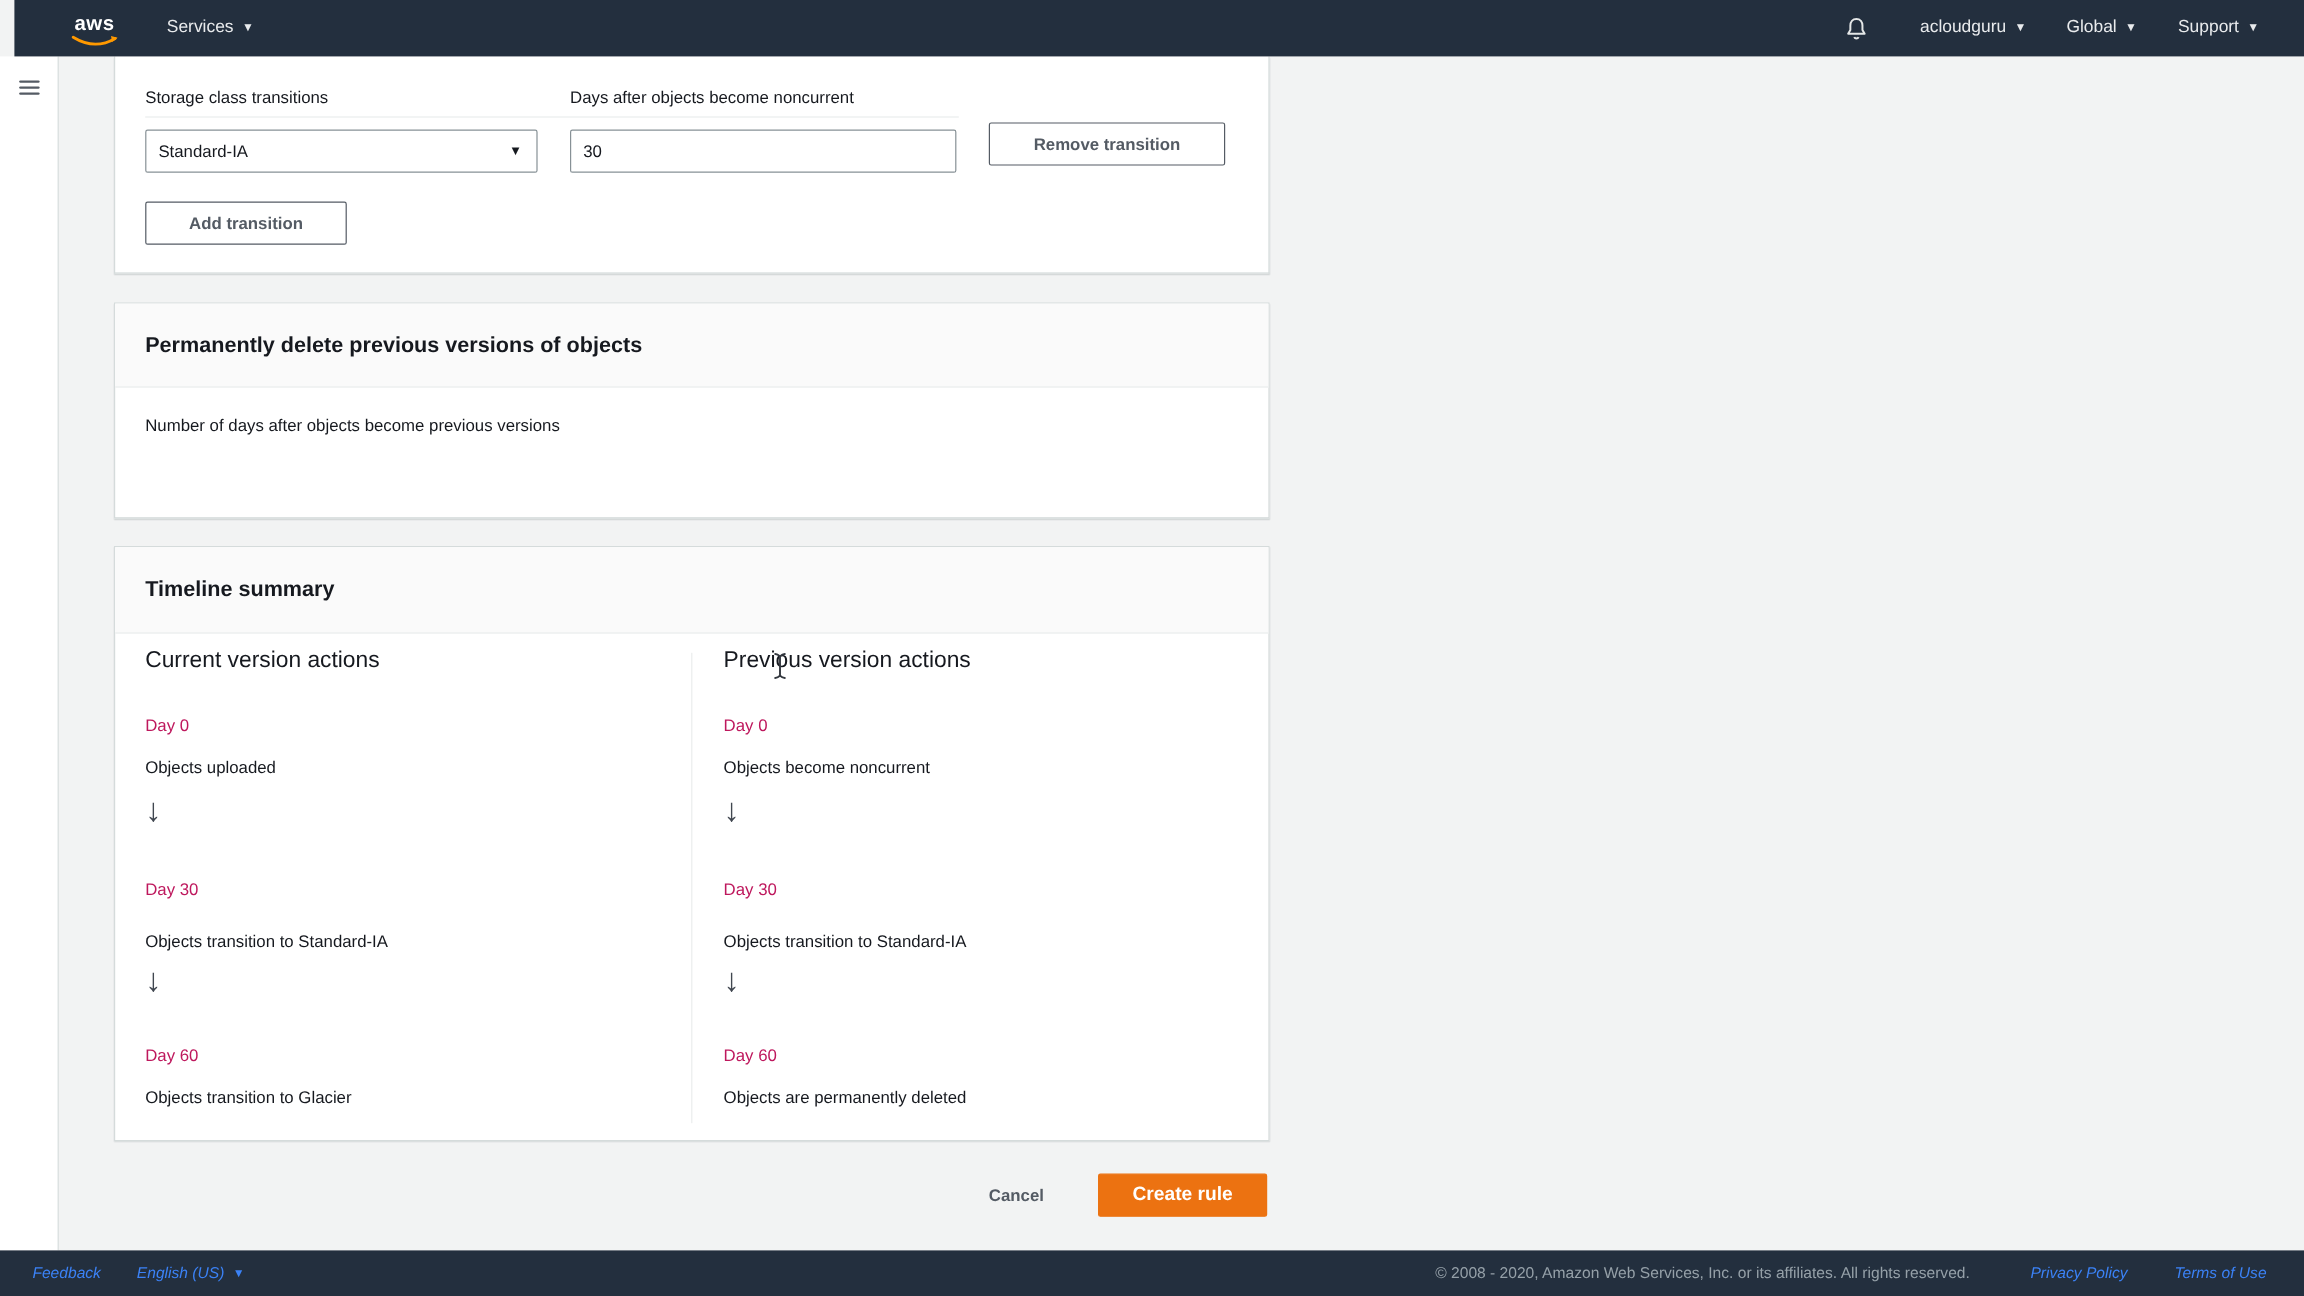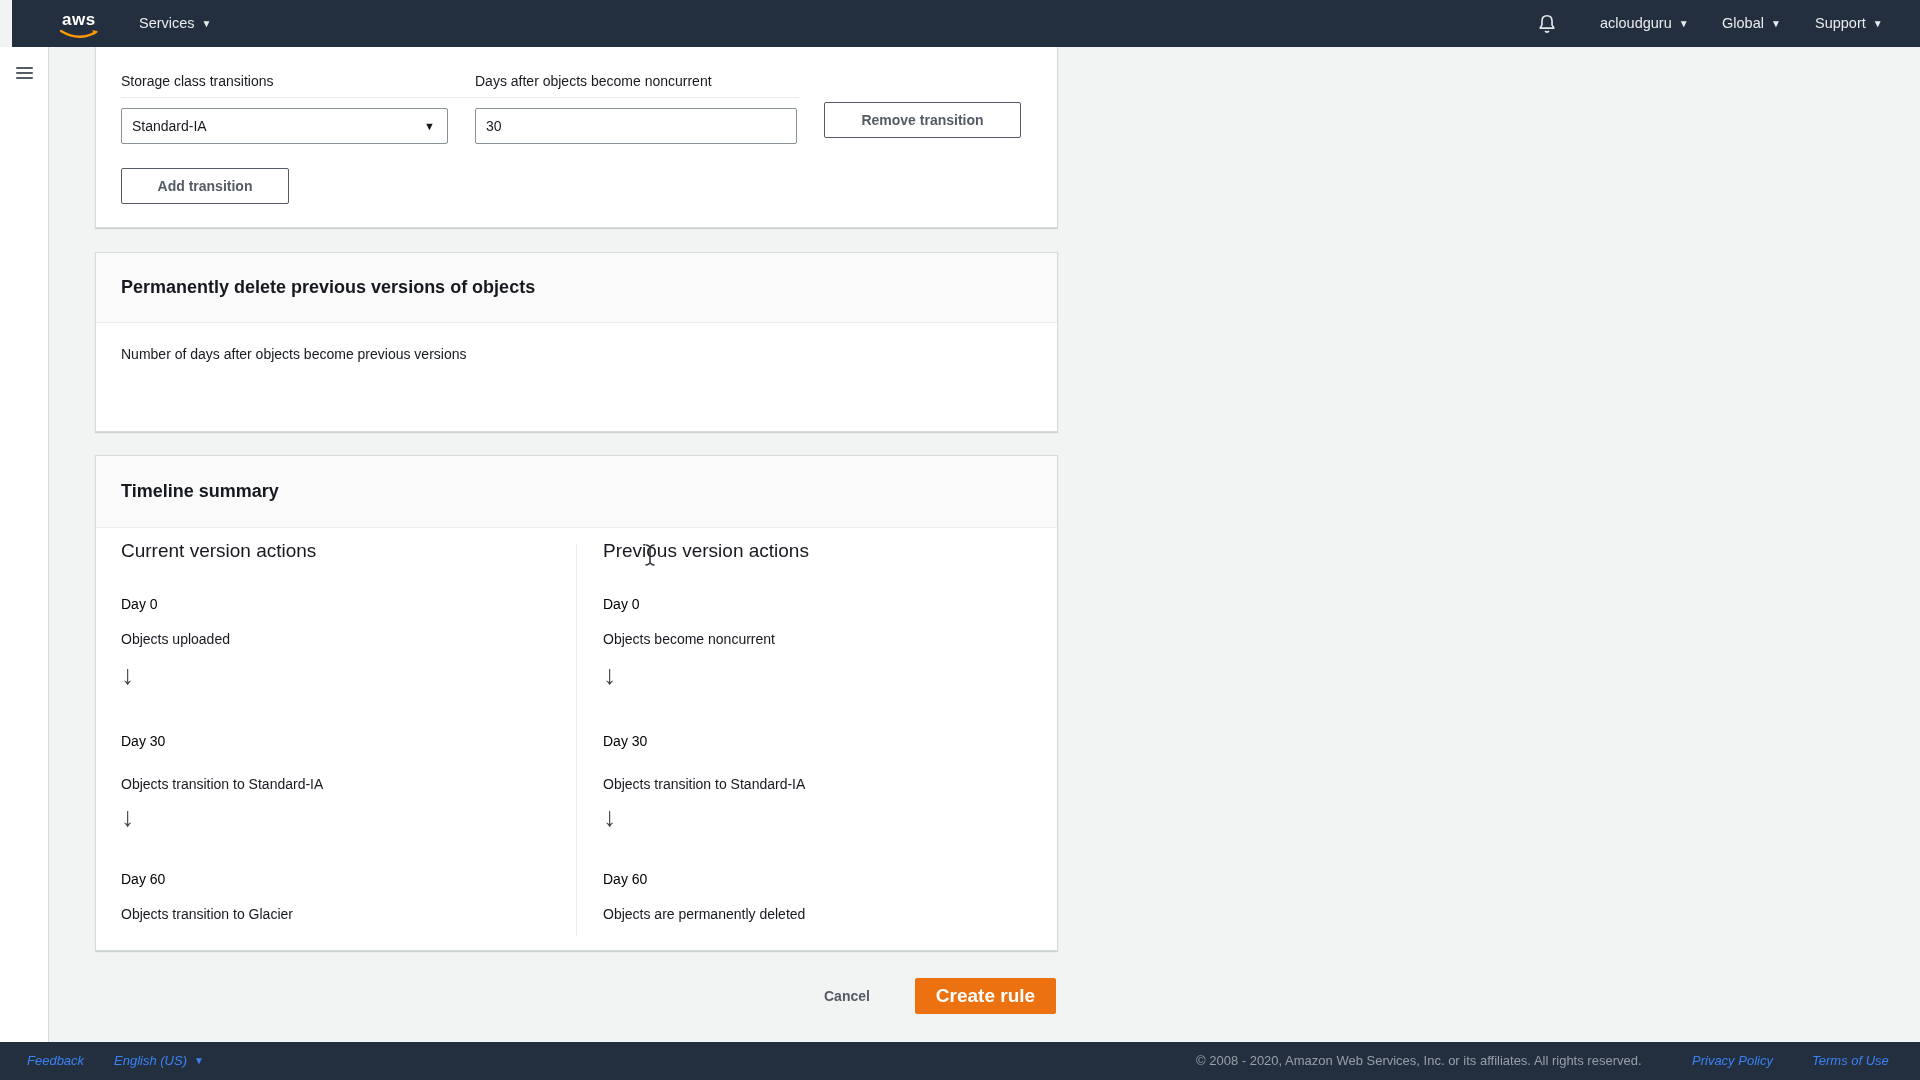--- a/index.html
+++ b/index.html
@@ -39,32 +39,32 @@
   #card-delete { top:252px; height:180px; }
   #card-delete .card-band { height:70px; }
   #card-delete .card-title { line-height:69px; }
   
   #card-timeline { top:455px; height:496px; }
   #card-timeline .card-band { height:72px; }
   #card-timeline .card-title { line-height:71px; }
   .vdivider { position:absolute; left:480px; top:88px; width:1px; height:392px; background:#eaeded; }
   .t-el { position:absolute; white-space:nowrap; }
   .t-header { font-size:19px; color:#16191f; }
-  .t-day { font-size:14px; color:#000000;text-align:center; }
+  .t-day { font-size:14px; color:#be185d;text-align:center; }
   .t-action { font-size:14px; color:#16191f; }
   .t-arrow { font-size:27px; color:#414750; font-weight:bold; line-height:30px; }
   .colL { left:25px; }
   .colR { left:507px; }
   .rowHeader { top:84px; }
   .rowDay0 { top:140px; } .rowAct0 { top:175px; } .rowAr0 { top:204px; }
   .rowDay1 { top:277px; } .rowAct1 { top:308px;margin-top:12px; } .rowAr1 { top:346px; }
   .rowDay2 { top:415px; } .rowAct2 { top:450px; }
   
   .cancel-btn { position:absolute; left:806px; top:978px; height:36px; line-height:36px; padding:0 18px; background:transparent; border:none; color:#545b64; font-weight:bold; font-size:14px; font-family:"Liberation Sans", sans-serif; cursor:pointer; }
-  .create-btn { position:absolute; left:915px; top:978px; width:141px; height:36px; background:#ec7211; border:1px solid #ec7211; border-radius:2px; color:#ffffff; font-weight:bold; font-size:19px; font-family:"Liberation Sans", sans-serif; cursor:pointer; }
+  .create-btn { position:absolute; left:915px; top:978px; width:141px; height:36px; background:#ec7211; border:1px solid #ec7211; border-radius:2px; color:#ffffff; font-weight:bold; font-size:16px; font-family:"Liberation Sans", sans-serif; cursor:pointer; }
   
   .footer { position:absolute; left:0; top:1042px; width:1920px; height:38px; background:#232f3e; z-index:30; }
   .footer .f-item { position:absolute; top:0; height:38px; line-height:38px; font-size:13px; white-space:nowrap; }
   .f-link { color:#3b82f6; cursor:pointer;font-style:italic; }
   .f-muted { color:#95a0a8;text-align:center; }
   
   .ibeam { position:absolute; left:644px; top:543px; z-index:40; }
 </style>
 </head>
 <body>

